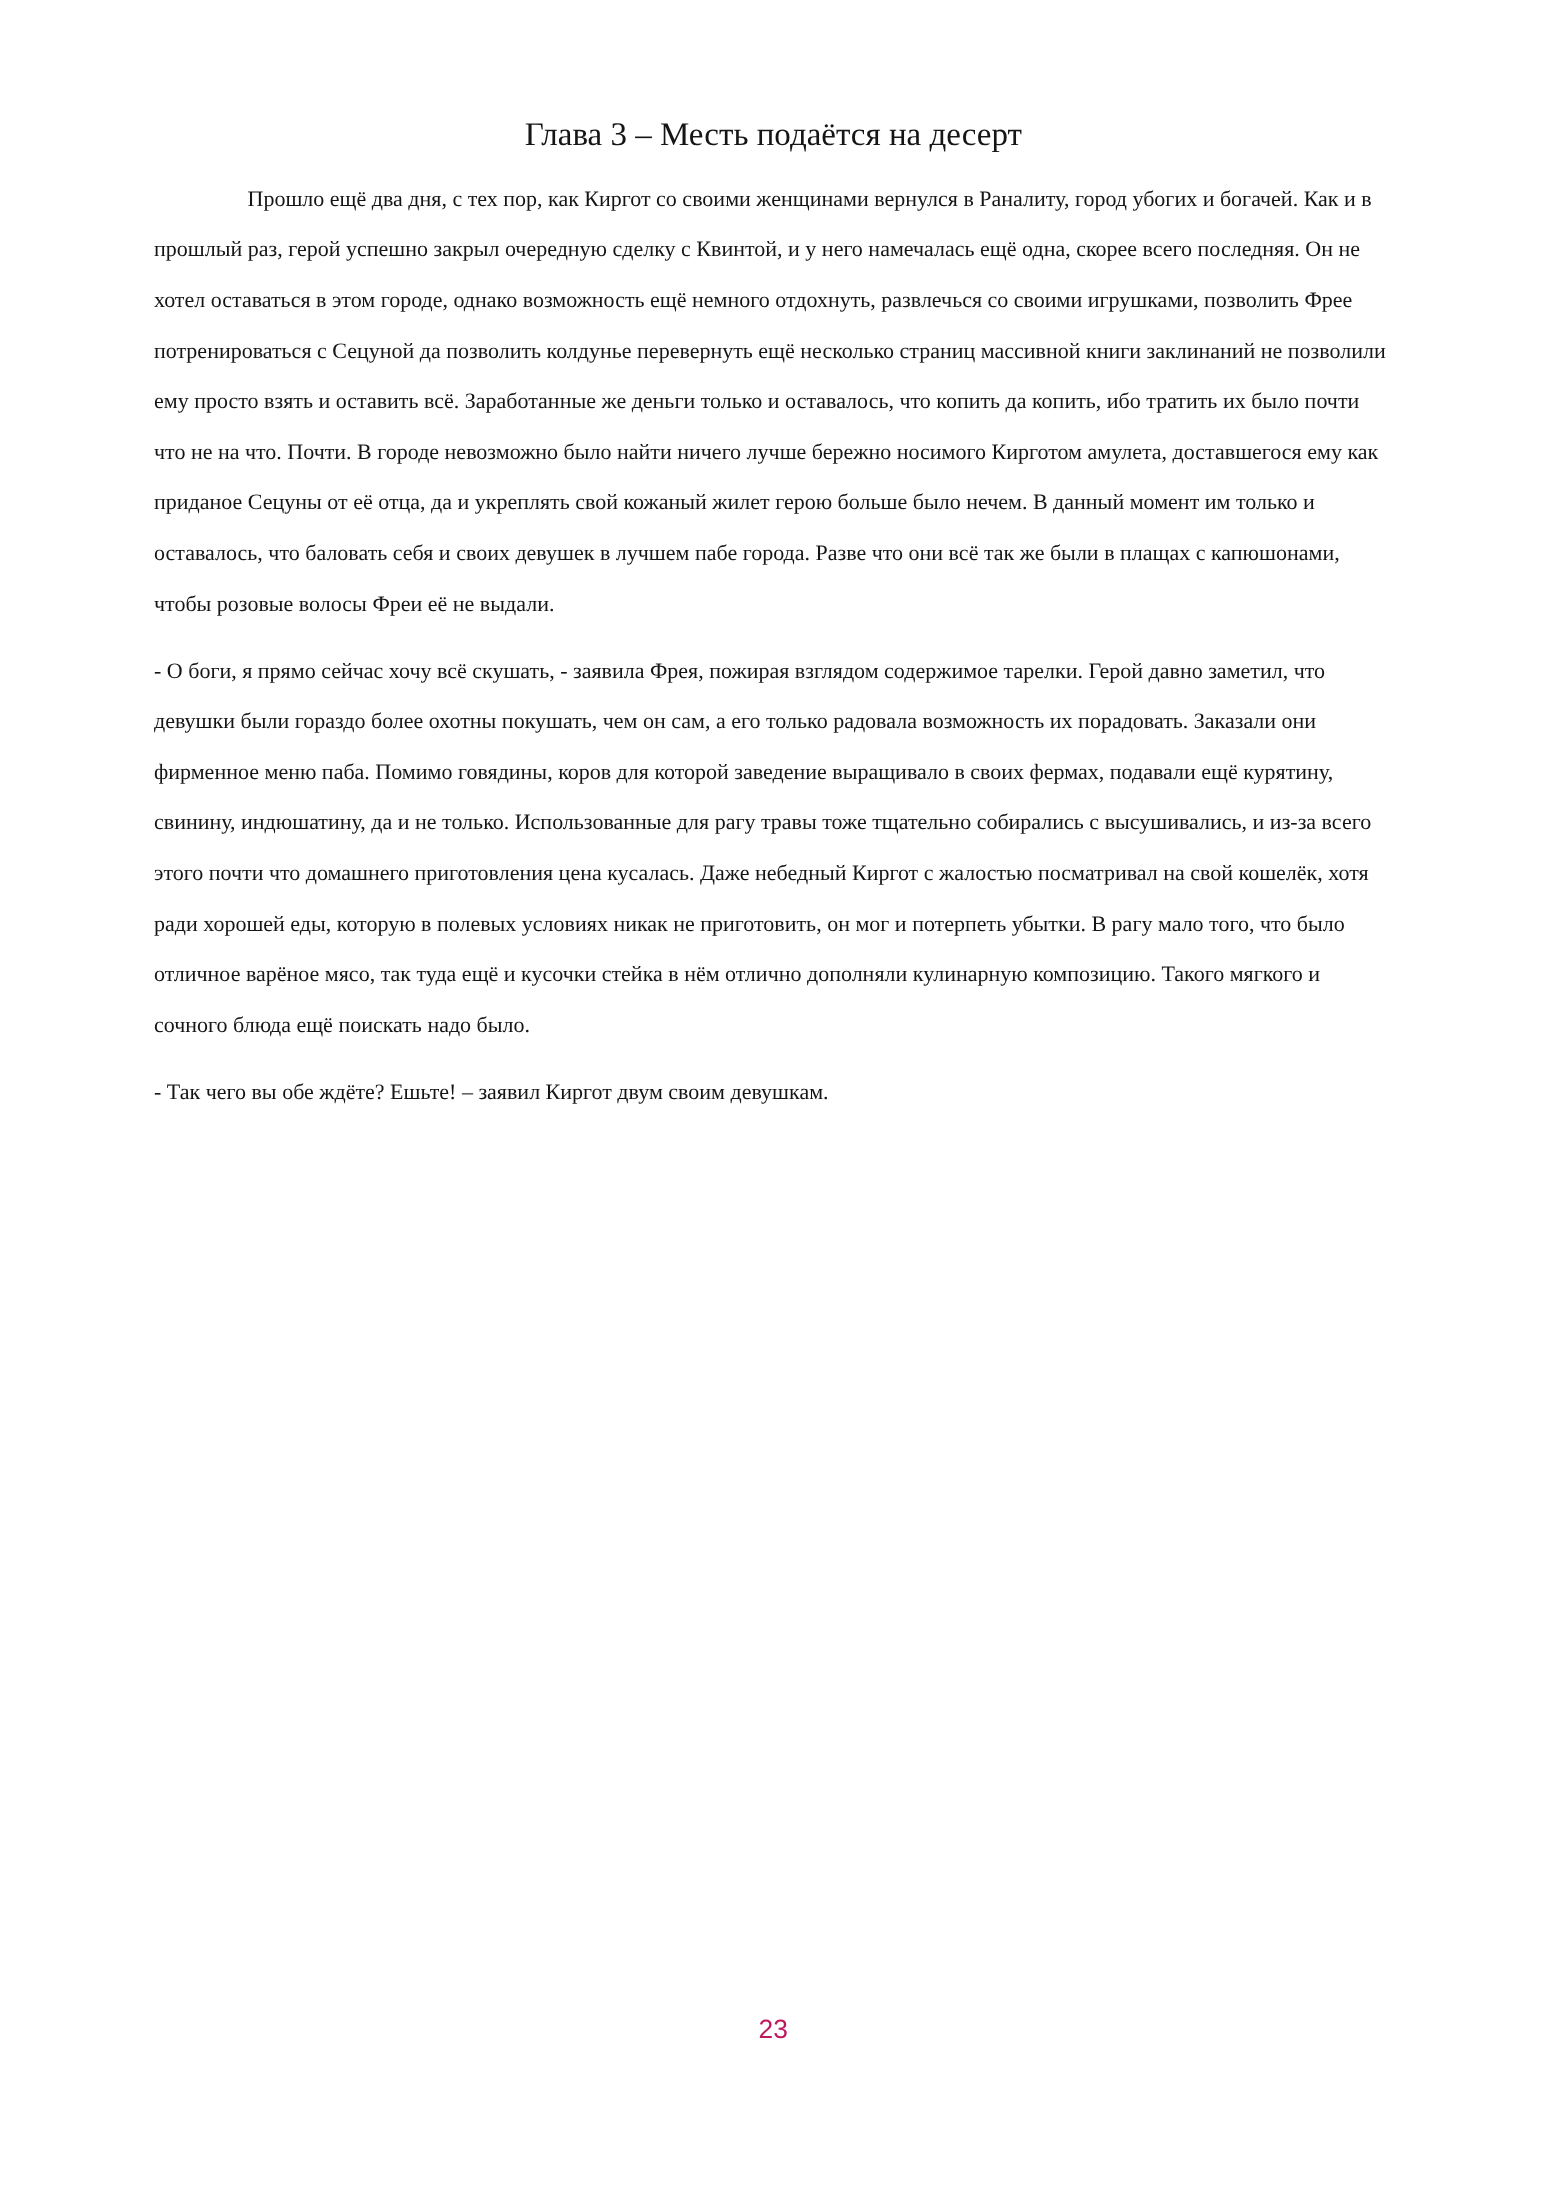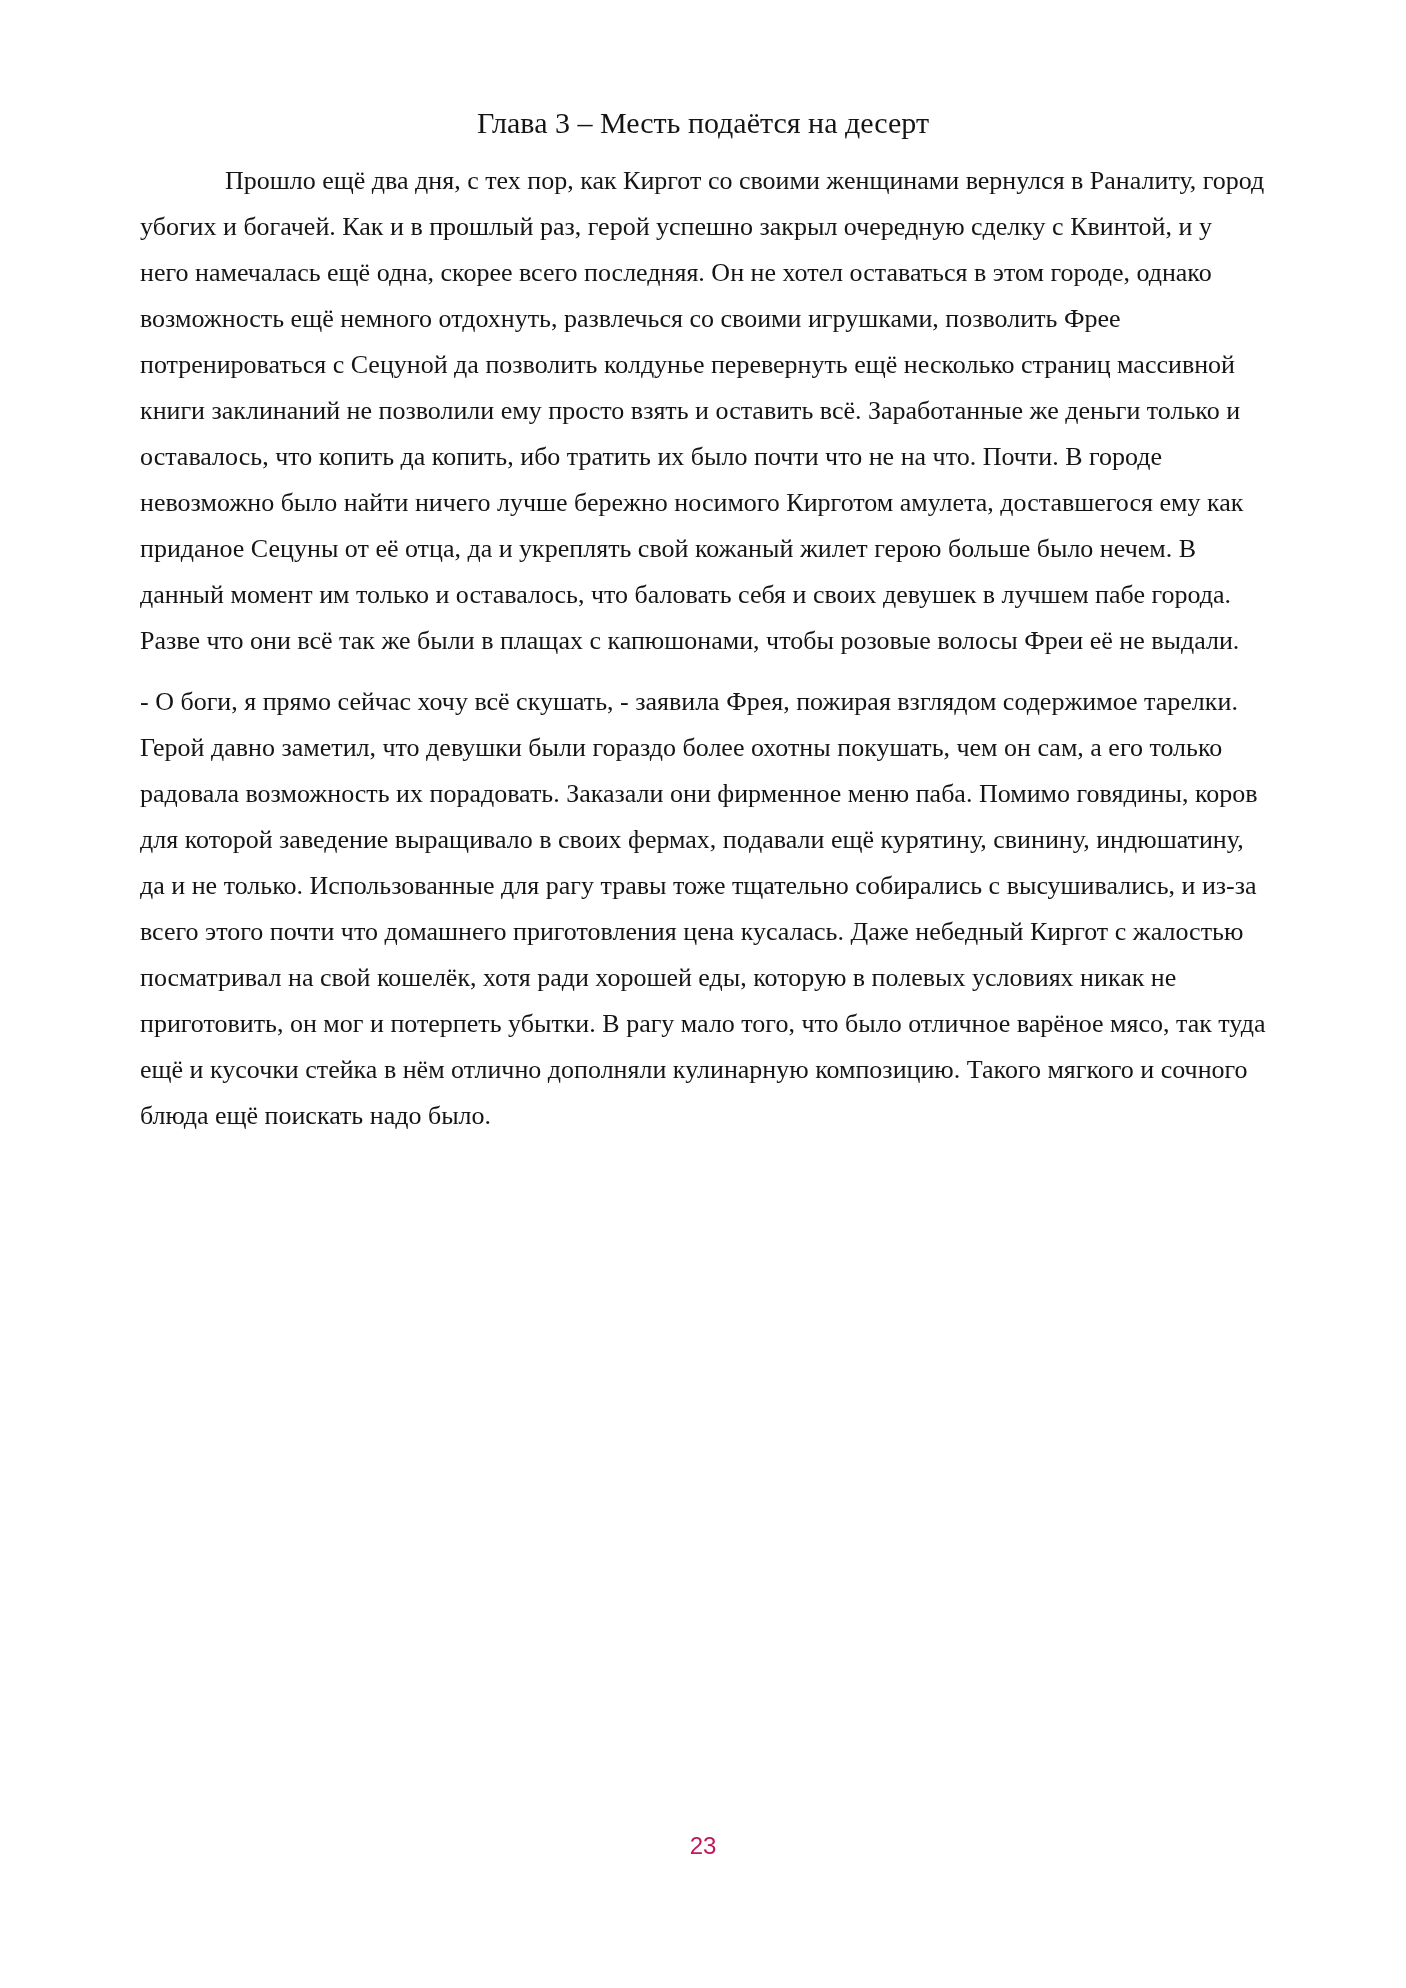--- a/index.html
+++ b/index.html
@@ -25,21 +25,21 @@
     background: #ffffff;
   }
   .chapter-title {
     font-size: 30px;
     font-weight: normal;
     line-height: 46px;
     text-align: center;
     margin: 0 0 12px 0;
   }
   .body-text p {
-    font-size: 26px;
+    font-size: 20px;
     line-height: 46px;
     text-align: left;
     margin: 0 0 15px 0;
   }
   .body-text p.first-indent {
     text-indent: 85px;
   }
   .page-number {
     position: absolute;
     left: 0;
@@ -54,16 +54,17 @@
 </style>
 </head>
 <body>
 
 <div class="page">
   <h1 class="chapter-title">Глава 3 – Месть подаётся на десерт</h1>
 
   <div class="body-text">
     <p class="first-indent">Прошло ещё два дня, с тех пор, как Киргот со своими женщинами вернулся в Раналиту, город убогих и богачей. Как и в прошлый раз, герой успешно закрыл очередную сделку с Квинтой, и у него намечалась ещё одна, скорее всего последняя. Он не хотел оставаться в этом городе, однако возможность ещё немного отдохнуть, развлечься со своими игрушками, позволить Фрее потренироваться с Сецуной да позволить колдунье перевернуть ещё несколько страниц массивной книги заклинаний не позволили ему просто взять и оставить всё. Заработанные же деньги только и оставалось, что копить да копить, ибо тратить их было почти что не на что. Почти. В городе невозможно было найти ничего лучше бережно носимого Кирготом амулета, доставшегося ему как приданое Сецуны от её отца, да и укреплять свой кожаный жилет герою больше было нечем. В данный момент им только и оставалось, что баловать себя и своих девушек в лучшем пабе города. Разве что они всё так же были в плащах с капюшонами, чтобы розовые волосы Фреи её не выдали.</p>
     <p>- О боги, я прямо сейчас хочу всё скушать, - заявила Фрея, пожирая взглядом содержимое тарелки. Герой давно заметил, что девушки были гораздо более охотны покушать, чем он сам, а его только радовала возможность их порадовать. Заказали они фирменное меню паба. Помимо говядины, коров для которой заведение выращивало в своих фермах, подавали ещё курятину, свинину, индюшатину, да и не только. Использованные для рагу травы тоже тщательно собирались с высушивались, и из-за всего этого почти что домашнего приготовления цена кусалась. Даже небедный Киргот с жалостью посматривал на свой кошелёк, хотя ради хорошей еды, которую в полевых условиях никак не приготовить, он мог и потерпеть убытки. В рагу мало того, что было отличное варёное мясо, так туда ещё и кусочки стейка в нём отлично дополняли кулинарную композицию. Такого мягкого и сочного блюда ещё поискать надо было.</p>
+    <p>- Так чего вы обе ждёте? Ешьте! – заявил Киргот двум своим девушкам.</p>
   </div>
 </div>
 
 <div class="page-number">23</div>
 
 </body></html>

